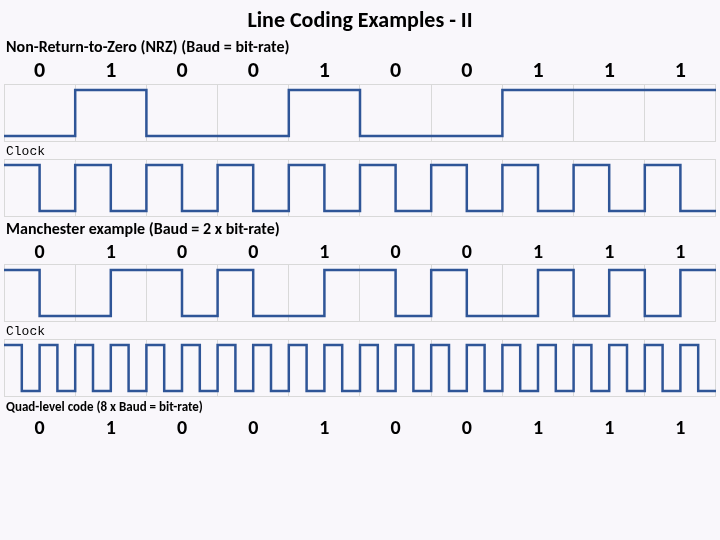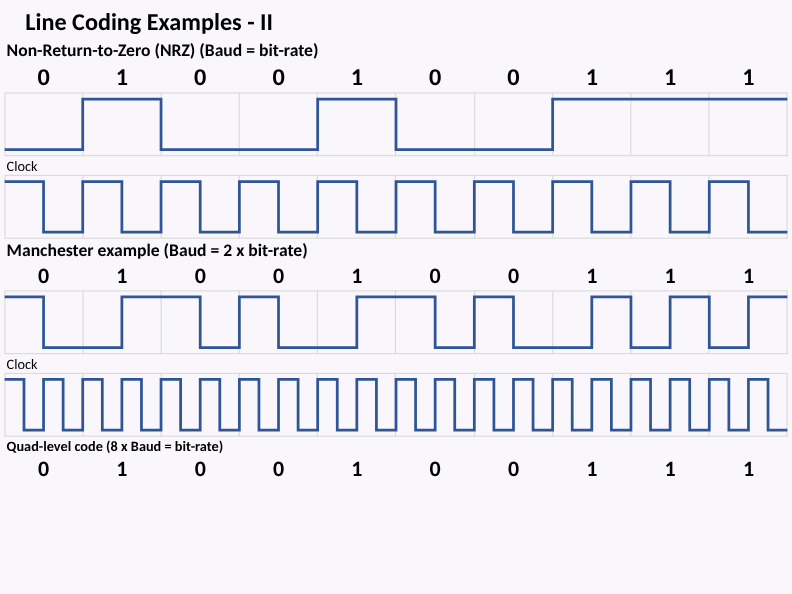--- a/index.html
+++ b/index.html
@@ -5,24 +5,24 @@
   * { margin: 0; padding: 0; box-sizing: border-box; }
   body {
     width: 720px;
     height: 540px;
     background: #f9f7fb;
     font-family: Calibri, Arial, sans-serif;
     color: #000;
     overflow: hidden;
   }
   .title {
+    text-align: center;
     font-size: 22px;
     font-weight: 700;
     padding: 6px 0 2px;
-    margin-left: 23px;
   }
   .section-label {
     font-size: 16px;
     font-weight: 700;
     padding: 2px 6px 0;
   }
   .section-label.small {
     font-size: 13px;
   }
   .bits {
@@ -59,20 +59,21 @@
   .cellbg div {
     flex: 1;
     border: 1px solid #d9d9d9;
   }
   .cellbg div + div {
     border-left: none;
   }
   .clock-label {
     font-size: 13px;
     padding: 2px 6px 0;
+    font-family: Liberation Mono, monospace;
   }
 </style>
 </head>
 <body>
 
 <div class="title">Line Coding Examples - II</div>
 
 <div class="section-label">Non-Return-to-Zero (NRZ) (Baud = bit-rate)</div>
 <div class="bits">
   <div class="bit">0</div>

